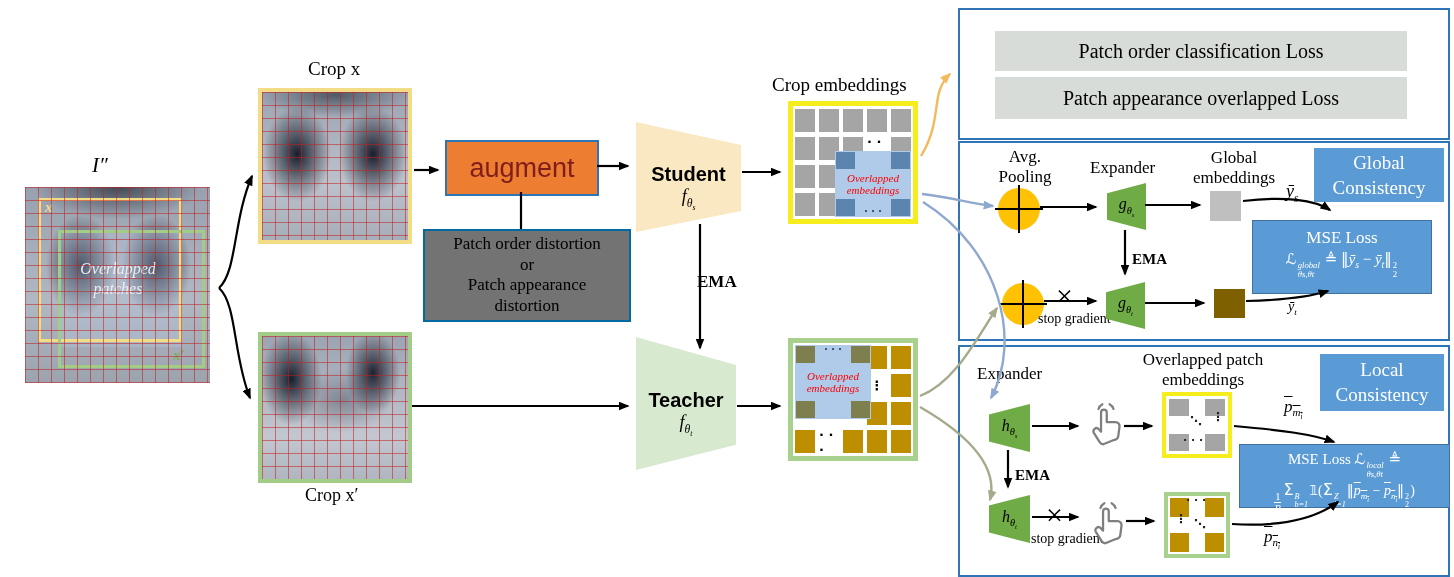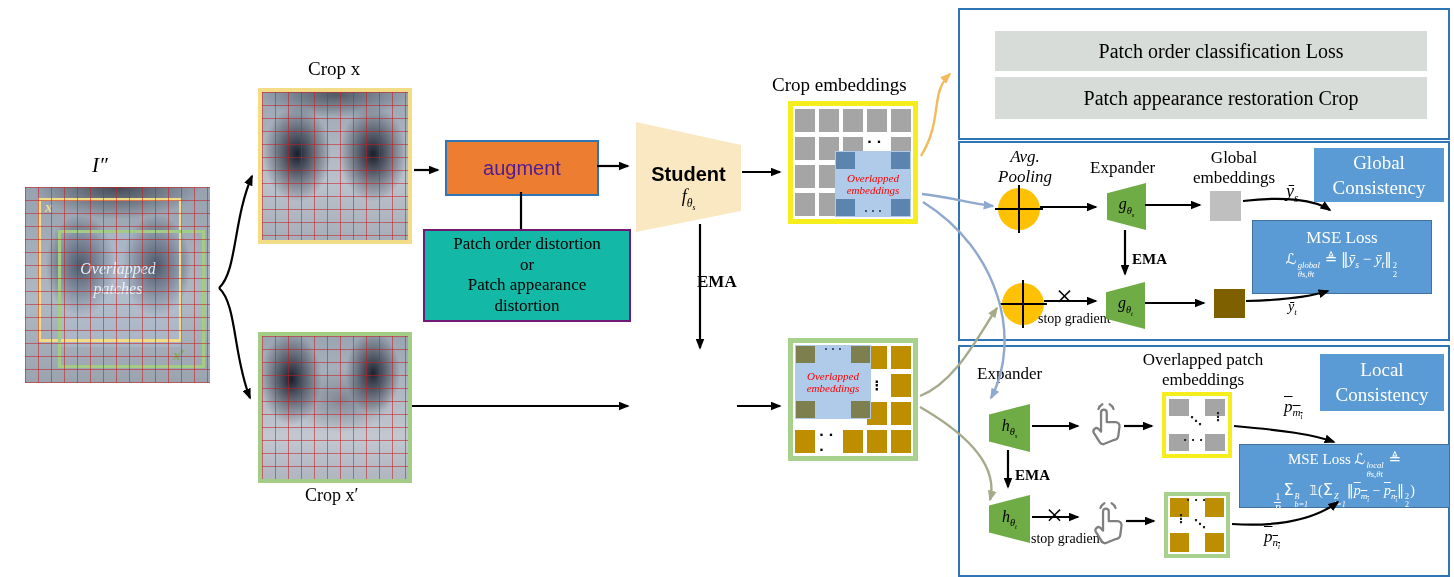--- a/index.html
+++ b/index.html
@@ -7,21 +7,21 @@
           font-family:"Liberation Serif",serif;color:#000;}
   .abs{position:absolute;}
   .lbl{position:absolute;font-family:"Liberation Serif",serif;color:#000;white-space:nowrap;}
   .ctr{text-align:center;white-space:normal;}
   .prelines{white-space:pre-line;}
   .it{font-style:italic;}
   .sans{font-family:"Liberation Sans",sans-serif;}
   .uni{font-family:"DejaVu Sans",sans-serif;}
   .panel{position:absolute;border:2px solid #2F74B5;background:#fff;}
   .bluebox{position:absolute;background:#5B9BD5;color:#fff;text-align:center;}
-  .graybar{position:absolute;background:#D8DCD8;display:flex;align-items:center;justify-content:center;font-size:20px;padding-left:20px;}
+  .graybar{position:absolute;background:#D8DCD8;display:flex;align-items:center;justify-content:center;font-size:20px;}
   
   .ximg{position:absolute;overflow:hidden;}
   .xbig{background:
     radial-gradient(ellipse 26% 36% at 30% 40%, rgba(15,23,38,.9), rgba(15,23,38,0) 72%),
     radial-gradient(ellipse 26% 36% at 71% 40%, rgba(15,23,38,.9), rgba(15,23,38,0) 72%),
     radial-gradient(ellipse 60% 22% at 50% 0%, rgba(10,15,25,.6), rgba(10,15,25,0) 75%),
     linear-gradient(180deg,#97a1af,#b0b8c3 58%,#9aa3ae);}
   .xcrop1{background:
     radial-gradient(ellipse 33% 46% at 24% 42%, rgba(16,22,36,.95), rgba(16,22,36,0) 70%),
     radial-gradient(ellipse 33% 46% at 76% 42%, rgba(16,22,36,.95), rgba(16,22,36,0) 70%),
@@ -86,31 +86,35 @@
     <div class="lbl it" style="left:148px;top:160px;color:#7FAE58;font-weight:bold;font-size:15px;">x′</div>
     <div class="lbl it ctr" style="left:32px;top:72px;width:122px;color:#E9EDF3;font-size:16px;line-height:1.25;">Overlapped patches</div>
   </div>
 
   <div class="lbl" style="left:308px;top:58px;font-size:19px;">Crop x</div>
   <div class="ximg xcrop1 redgrid" style="left:258px;top:88px;width:146px;height:148px;border:4px solid #F2DC86;"></div>
 
   <div class="ximg xcrop2 redgrid" style="left:258px;top:332px;width:146px;height:143px;border:4px solid #A3CC86;"></div>
   <div class="lbl" style="left:305px;top:485px;font-size:18px;">Crop x′</div>
 
-  <div class="abs sans" style="left:445px;top:140px;width:150px;height:52px;background:#ED7D31;border:2px solid #2E75B5;display:flex;align-items:center;justify-content:center;color:#4c1d95;font-size:20px;">augment</div>
-  <div class="abs ctr prelines" style="left:423px;top:229px;width:204px;height:86px;background:#14b8a6;border:2px solid #701a75;font-size:17px;line-height:1.22;padding-top:3px;">Patch order distortion
+  <div class="abs sans" style="left:445px;top:140px;width:150px;height:52px;background:#ED7D31;border:2px solid #2E75B5;display:flex;align-items:center;justify-content:center;color:#7f1d1d;font-size:27px;">augment</div>
+  <div class="abs ctr prelines" style="left:423px;top:229px;width:204px;height:86px;background:#737373;border:2px solid #0369a1;font-size:17px;line-height:1.22;padding-top:3px;">Patch order distortion
 or
 Patch appearance
 distortion</div>
 
   <div class="trapA" style="left:636px;top:122px;width:105px;height:110px;background:#FAE8C2;">
     <div class="sans" style="font-weight:bold;font-size:20px;margin-top:41px;">Student</div>
     <div class="fnsym" style="font-size:18px;"><span>f</span><sub><span>θ</span><sub>s</sub></sub></div>
   </div>
   <div class="lbl" style="left:697px;top:272px;font-weight:bold;font-size:17px;">EMA</div>
+  <div class="trapA" style="left:636px;top:337px;width:100px;height:133px;background:#D7E9CE;">
+    <div class="sans" style="font-weight:bold;font-size:20px;margin-top:52px;">Teacher</div>
+    <div class="fnsym" style="font-size:18px;"><span>f</span><sub><span>θ</span><sub>t</sub></sub></div>
+  </div>
 
   <div class="lbl" style="left:772px;top:74px;font-size:19px;">Crop embeddings</div>
   <div class="pgrid" style="left:788px;top:101px;border:5px solid #F5EE1C;">
     <div class="cell cg"></div>
       <div class="cell cg"></div>
       <div class="cell cg"></div>
       <div class="cell cg"></div>
       <div class="cell cg"></div>
     <div class="cell cg"></div>
       <div class="cell cg"></div>
@@ -167,25 +171,25 @@
       <div class="oc oco" style="right:1px;bottom:1px;"></div>
       <div class="otx">
           <span>Overlapped embeddings</span>
         </div>
       <div class="odt">· · ·</div>
     </div>
   </div>
 
   <div class="panel" style="left:958px;top:8px;width:488px;height:128px;">
     <div class="graybar" style="left:35px;top:21px;width:412px;height:40px;">Patch order classification Loss</div>
-    <div class="graybar" style="left:35px;top:67px;width:412px;height:42px;">Patch appearance restoration Crop</div>
+    <div class="graybar" style="left:35px;top:67px;width:412px;height:42px;">Patch appearance overlapped Loss</div>
   </div>
 
   <div class="panel" style="left:958px;top:141px;width:488px;height:196px;">
-    <div class="lbl ctr" style="left:25px;top:4px;width:80px;font-size:17px;line-height:1.18;font-style:italic;">
+    <div class="lbl ctr" style="left:25px;top:4px;width:80px;font-size:17px;line-height:1.18;">
       <div>Avg.</div>
         <div>Pooling</div>
     </div>
     <div class="pool" style="left:38px;top:45px;"></div>
     <div class="lbl" style="left:130px;top:15px;font-size:17px;">Expander</div>
     <div class="trapB" style="left:147px;top:40px;width:39px;height:47px;">
         <span><span>g</span><sub><span>θ</span><sub>s</sub></sub></span>
       </div>
     <div class="lbl" style="left:172px;top:108px;font-weight:bold;font-size:15px;">EMA</div>
     <div class="lbl ctr" style="left:228px;top:5px;width:92px;font-size:17px;line-height:1.15;">

